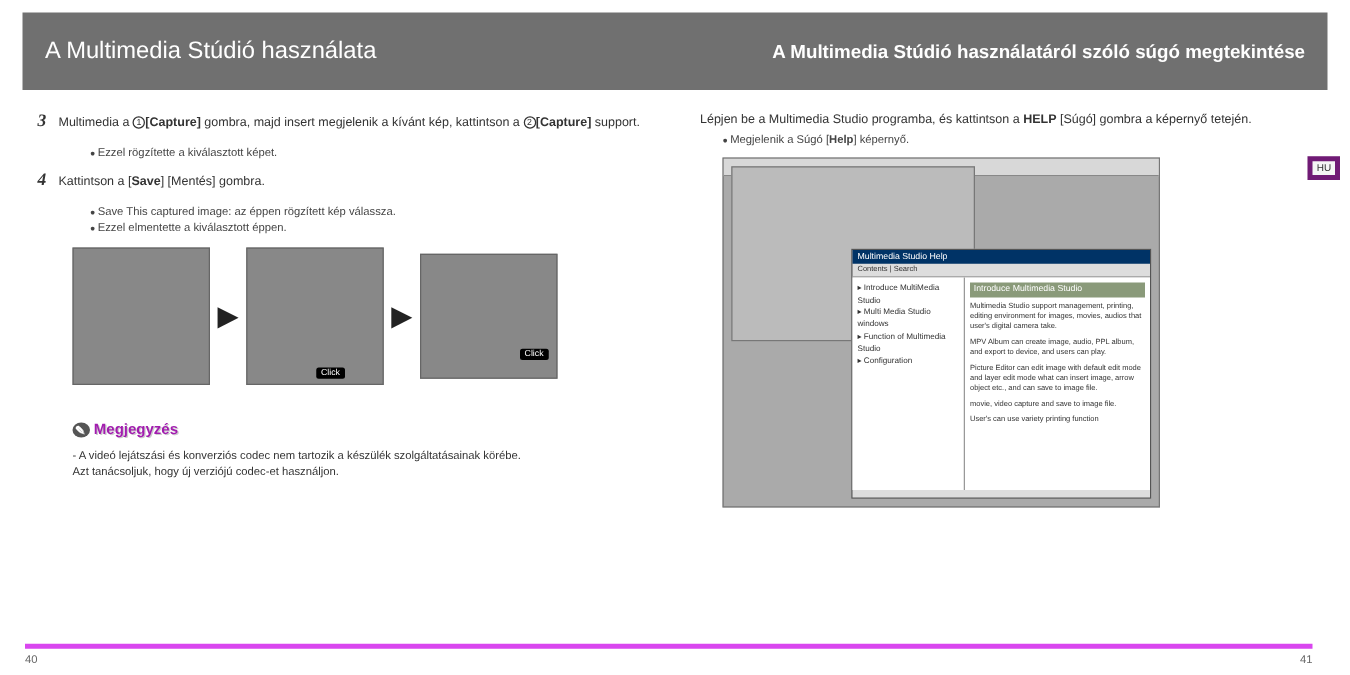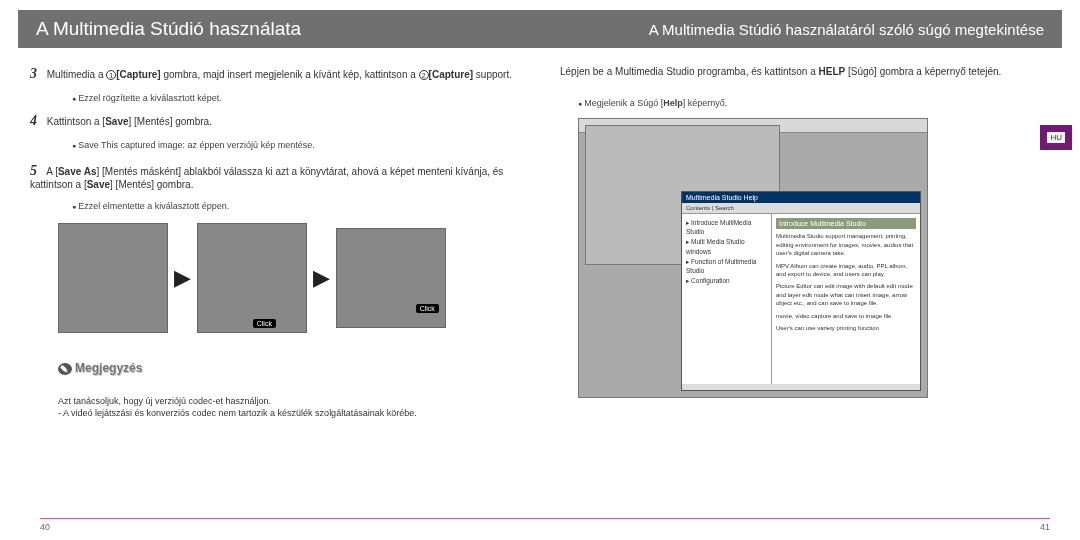--- a/index.html
+++ b/index.html
@@ -1,44 +1,44 @@
 <!DOCTYPE html>
 <html><head>
 <meta charset="utf-8">
 <style>
 *{margin:0;padding:0;box-sizing:border-box}
 body{font-family:Arial,sans-serif;font-size:10px;background:#fff;width:1080px;height:540px;position:relative;color:#333}
-.header{background:#707070;color:#fff;display:flex;justify-content:space-between;align-items:center;padding:8px 18px;margin:10px 18px 0}
+.header{background:#707070;color:#fff;display:flex;justify-content:space-between;align-items:center;padding:20px 18px;margin:10px 18px 0}
 .header-left{font-size:19px;font-weight:normal}
-.header-right{font-size:15px;font-weight:normal}
+.header-right{font-size:15px;font-weight:bold}
 .content{display:flex;padding:18px 30px 8px;gap:40px}
 .left-col{flex:1}
 .right-col{flex:1}
 .step{margin-bottom:10px}
 .step-num{font-style:italic;font-weight:bold;font-size:14px;font-family:Georgia,serif;display:inline-block;width:14px}
 .circle-num{display:inline-block;border:1px solid #333;border-radius:50%;width:10px;height:10px;font-size:7px;text-align:center;line-height:9px;vertical-align:middle}
 .bullet{margin-left:42px;font-size:9px;color:#444;line-height:1.4}
 .bullet::before{content:"● ";font-size:7px}
 .thumbs{display:flex;align-items:center;gap:6px;margin:10px 0 0 28px}
 .thumb{width:110px;height:110px;background:#888;position:relative;border:1px solid #666}
 .thumb-small{height:100px}
 .arrow{font-size:22px;color:#222}
 .click-badge{position:absolute;background:#000;color:#fff;font-size:7px;padding:1px 4px;border-radius:2px}
-.note-hdr{font-weight:bold;font-size:12px;color:#737373;margin:28px 0 20px 28px;text-shadow:1px 1px 0 #ccc}
+.note-hdr{font-weight:bold;font-size:12px;color:#a21caf;margin:28px 0 8px 28px;text-shadow:1px 1px 0 #ccc}
 .note-hdr::before{content:"✎ ";background:#555;color:#fff;border-radius:50%;padding:1px 2px;font-size:9px;margin-right:3px}
 .note-item{margin-left:28px;font-size:9px;line-height:1.4}
 .right-shot{width:350px;height:280px;background:#aaa;margin:8px 0 0 18px;border:1px solid #777;position:relative}
 .help-win{position:absolute;right:6px;bottom:6px;width:240px;height:200px;background:#ddd;border:1px solid #555;font-size:7px}
 .help-hdr{background:#003366;color:#fff;padding:2px 4px}
 .help-body{display:flex;height:170px}
 .help-tree{width:90px;background:#fff;border-right:1px solid #999;padding:4px;font-size:6.5px;line-height:1.5}
 .help-main{flex:1;background:#fff;padding:4px;font-size:6px;line-height:1.4;color:#333}
 .help-title{background:#8a9a7a;color:#fff;padding:1px 3px;margin-bottom:3px;font-size:7px}
-.tab-badge{position:absolute;right:8px;top:125px;background:#f5f5f5;border:7px solid #701a75;font-size:8px;padding:1px 3px;color:#333}
-.footer{position:absolute;bottom:8px;left:40px;right:30px;display:flex;justify-content:space-between;font-size:9px;color:#666;border-top:1px solid #d946ef;padding-top:3px}
+.tab-badge{position:absolute;right:8px;top:125px;background:#f5f5f5;border:4px solid #701a75;font-size:8px;padding:1px 3px;color:#333}
+.footer{position:absolute;bottom:8px;left:20px;right:30px;display:flex;justify-content:space-between;font-size:9px;color:#666;border-top:4px solid #d946ef;padding-top:3px}
 .app-thumb{position:absolute;top:6px;left:6px;width:195px;height:140px;background:#bbb;border:1px solid #777}
 .menu-bar{position:absolute;top:0;left:0;right:0;height:14px;background:#d8d8d8;border-bottom:1px solid #888}
 .click2{position:absolute;left:115px;top:22px;background:#000;color:#fff;font-size:7px;padding:1px 4px;border-radius:2px}
 </style>
 </head>
 <body>
 
 <div class="header">
   <div class="header-left">A Multimedia Stúdió használata</div>
   <div class="header-right">A Multimedia Stúdió használatáról szóló súgó megtekintése</div>
@@ -50,50 +50,46 @@
     <div class="step">
       <span class="step-num">3</span>
       <span>Multimedia a </span><span class="circle-num">1</span><b>[Capture]</b><span> gombra, majd insert megjelenik a kívánt kép, kattintson a </span><span class="circle-num">2</span><b>[Capture]</b><span> support.</span>
     </div>
     <div class="bullet">Ezzel rögzítette a kiválasztott képet.</div>
 
     <div class="step" style="margin-top:8px">
       <span class="step-num">4</span>
       <span>Kattintson a [</span><b>Save</b><span>] [Mentés] gombra.</span>
     </div>
-    <div class="bullet">Save This captured image: az éppen verziójú kép mentése.</div>
+    <div class="bullet">Save This captured image: az éppen rögzített kép válassza.</div>
 
-    <div class="step" style="margin-top:12px">
-      <span class="step-num">5</span>
-      <span>A [</span><b>Save As</b><span>] [Mentés másként] ablakból válassza ki azt a könyvtárat, ahová a képet menteni kívánja, és kattintson a [</span><b>Save</b><span>] [Mentés] gombra.</span>
-    </div>
     <div class="bullet">Ezzel elmentette a kiválasztott éppen.</div>
 
     <div class="thumbs">
       <div class="thumb"></div>
       <span class="arrow">▶</span>
       <div class="thumb">
         <div class="click-badge" style="bottom:4px;right:30px">Click</div>
       </div>
       <span class="arrow">▶</span>
       <div class="thumb thumb-small">
         <div class="click-badge" style="bottom:14px;right:6px">Click</div>
       </div>
     </div>
 
     <div class="note-hdr">Megjegyzés</div>
+    <div class="note-item">- A videó lejátszási és konverziós codec nem tartozik a készülék szolgáltatásainak körébe.</div>
     <div class="note-item">  Azt tanácsoljuk, hogy új verziójú codec-et használjon.</div>
-    <div class="note-item">- A videó lejátszási és konverziós codec nem tartozik a készülék szolgáltatásainak körébe.</div>
   </div>
 
   <div class="right-col">
     <div style="">
       <span>Lépjen be a Multimedia Studio programba, és kattintson a </span><b>HELP</b><span> [Súgó] gombra a képernyő tetején.</span>
     </div>
-    <div class="bullet" style="margin-left:18px;margin-top:20px">
+    <div class="bullet" style="margin-left:18px;margin-top:4px">
       <span>Megjelenik a Súgó [</span><b>Help</b><span>] képernyő.</span>
     </div>
 
     <div class="right-shot">
       <div class="menu-bar"></div>
       <div class="click2">Click</div>
       <div class="app-thumb"></div>
       <div class="help-win">
         <div class="help-hdr">Multimedia Studio Help</div>
         <div style="padding:2px 4px;font-size:6px;border-bottom:1px solid #999">Contents | Search</div>

